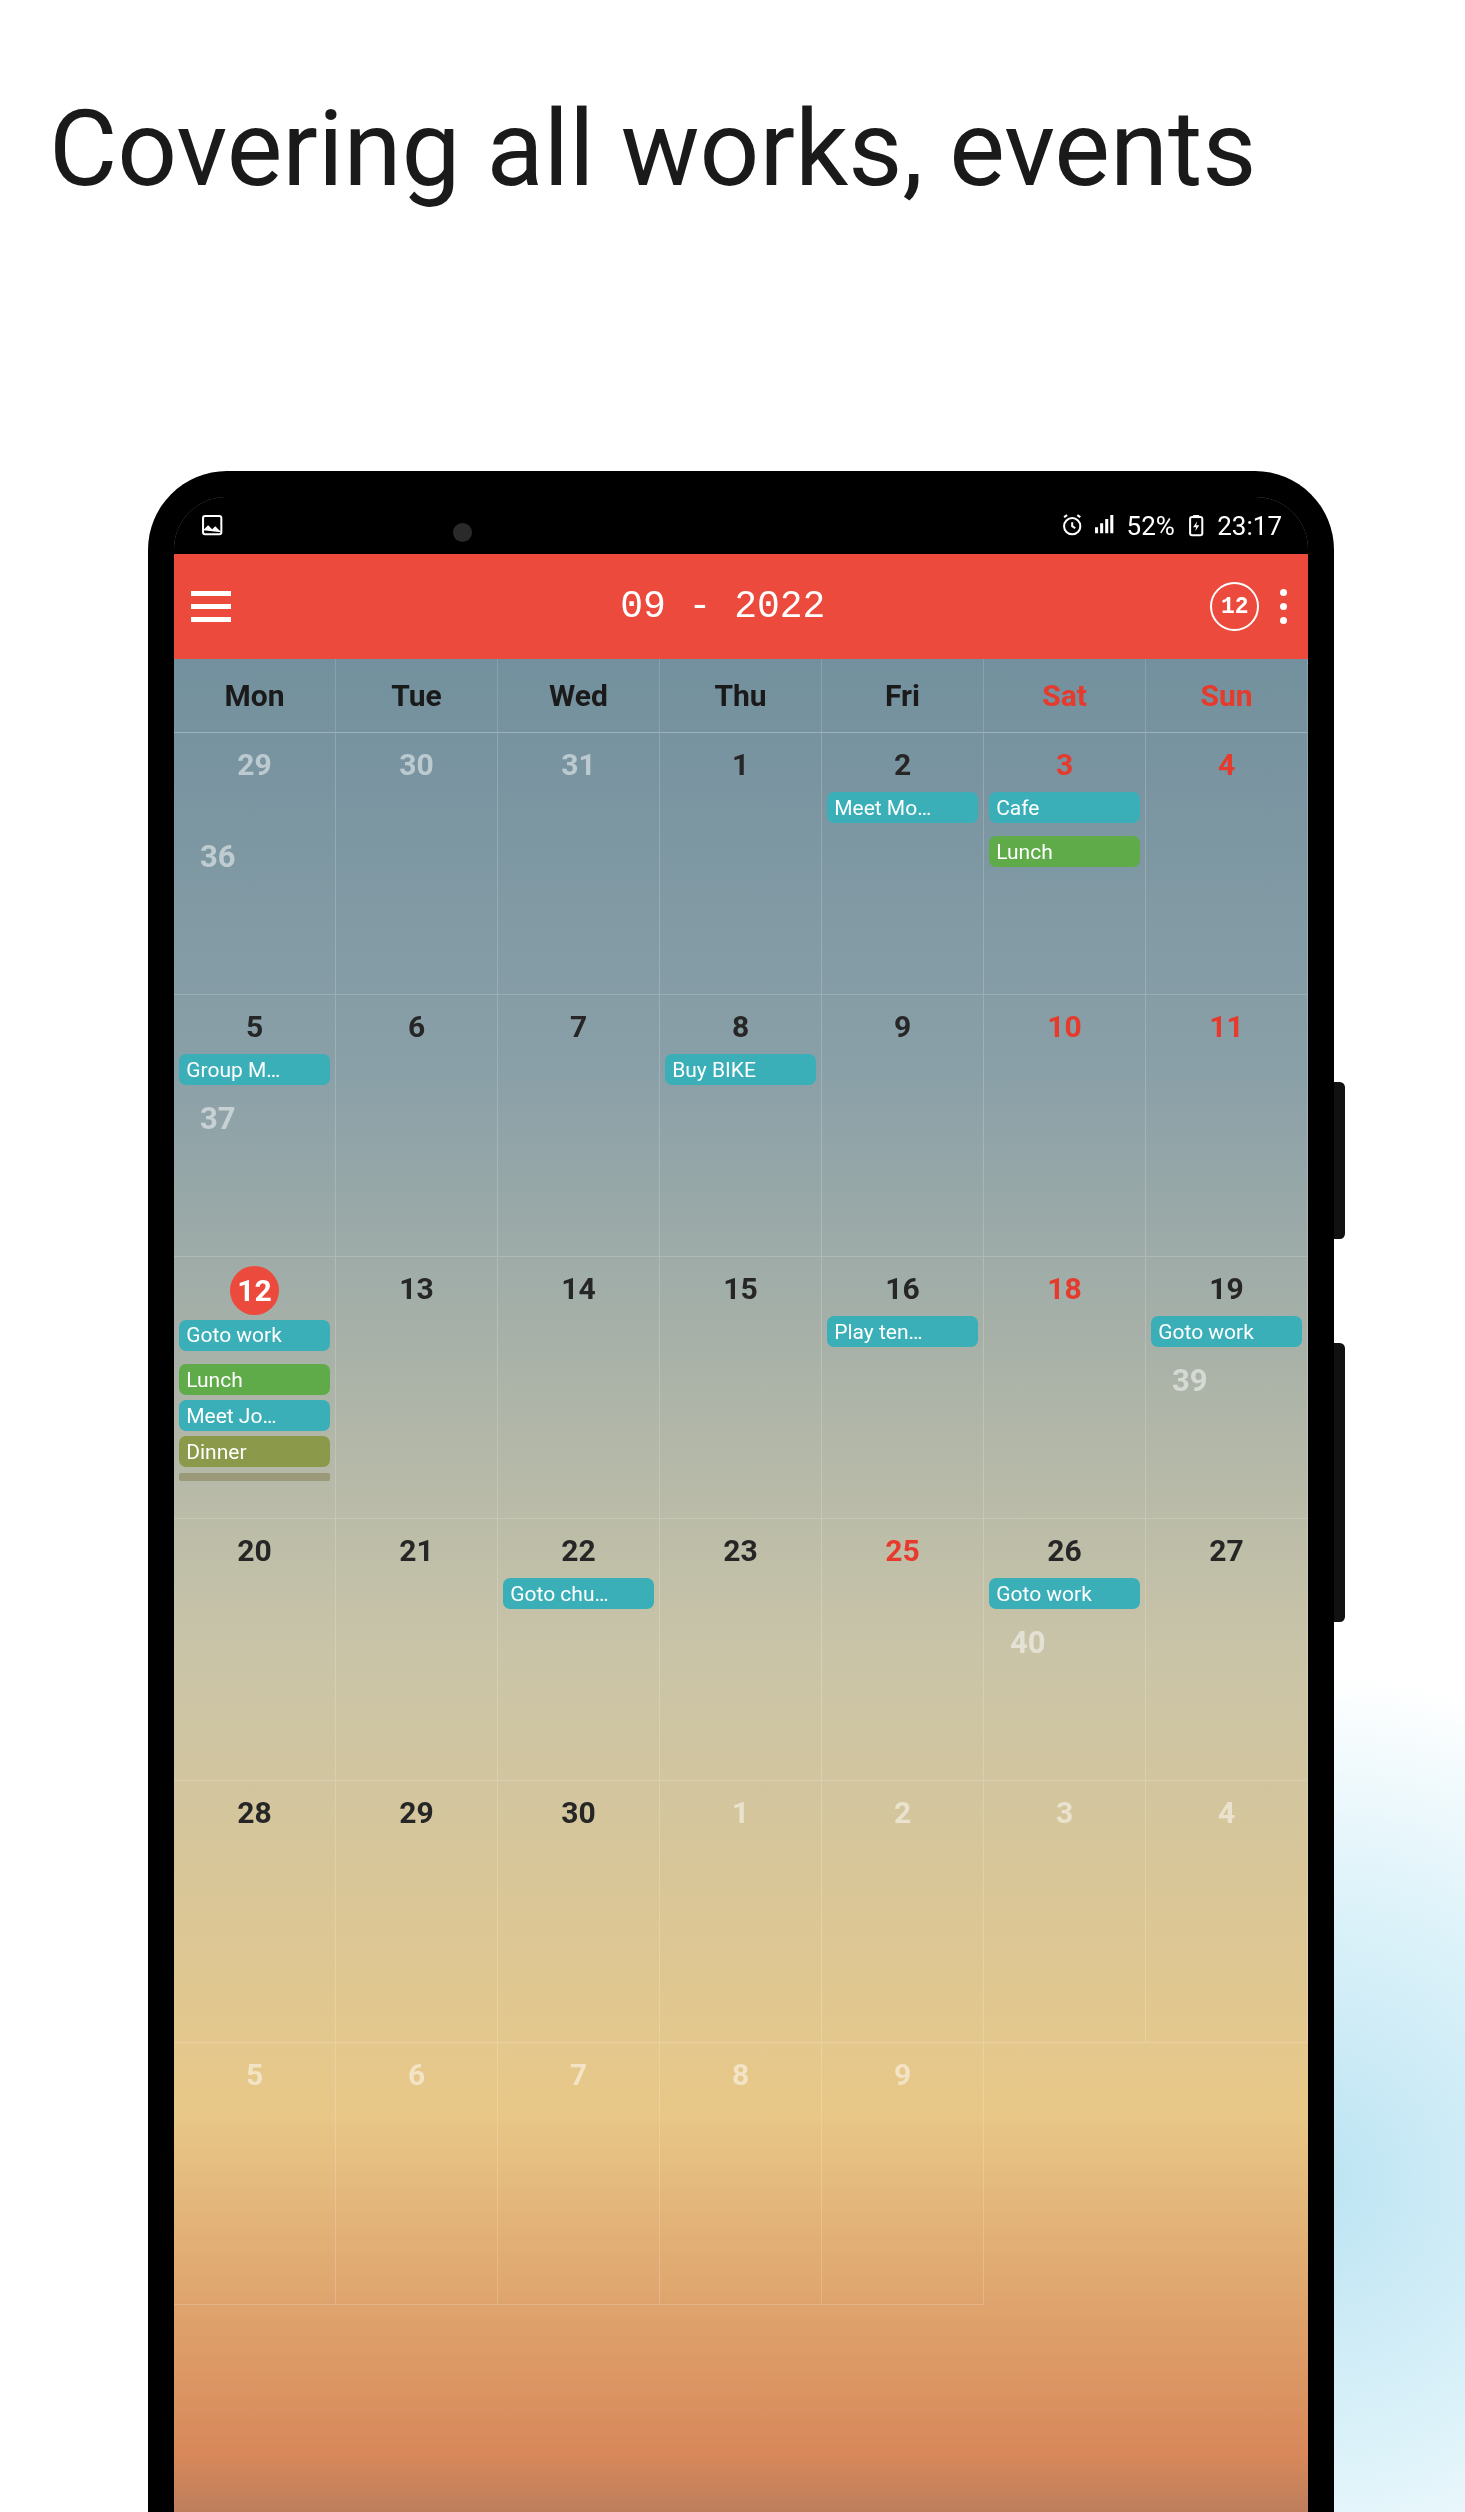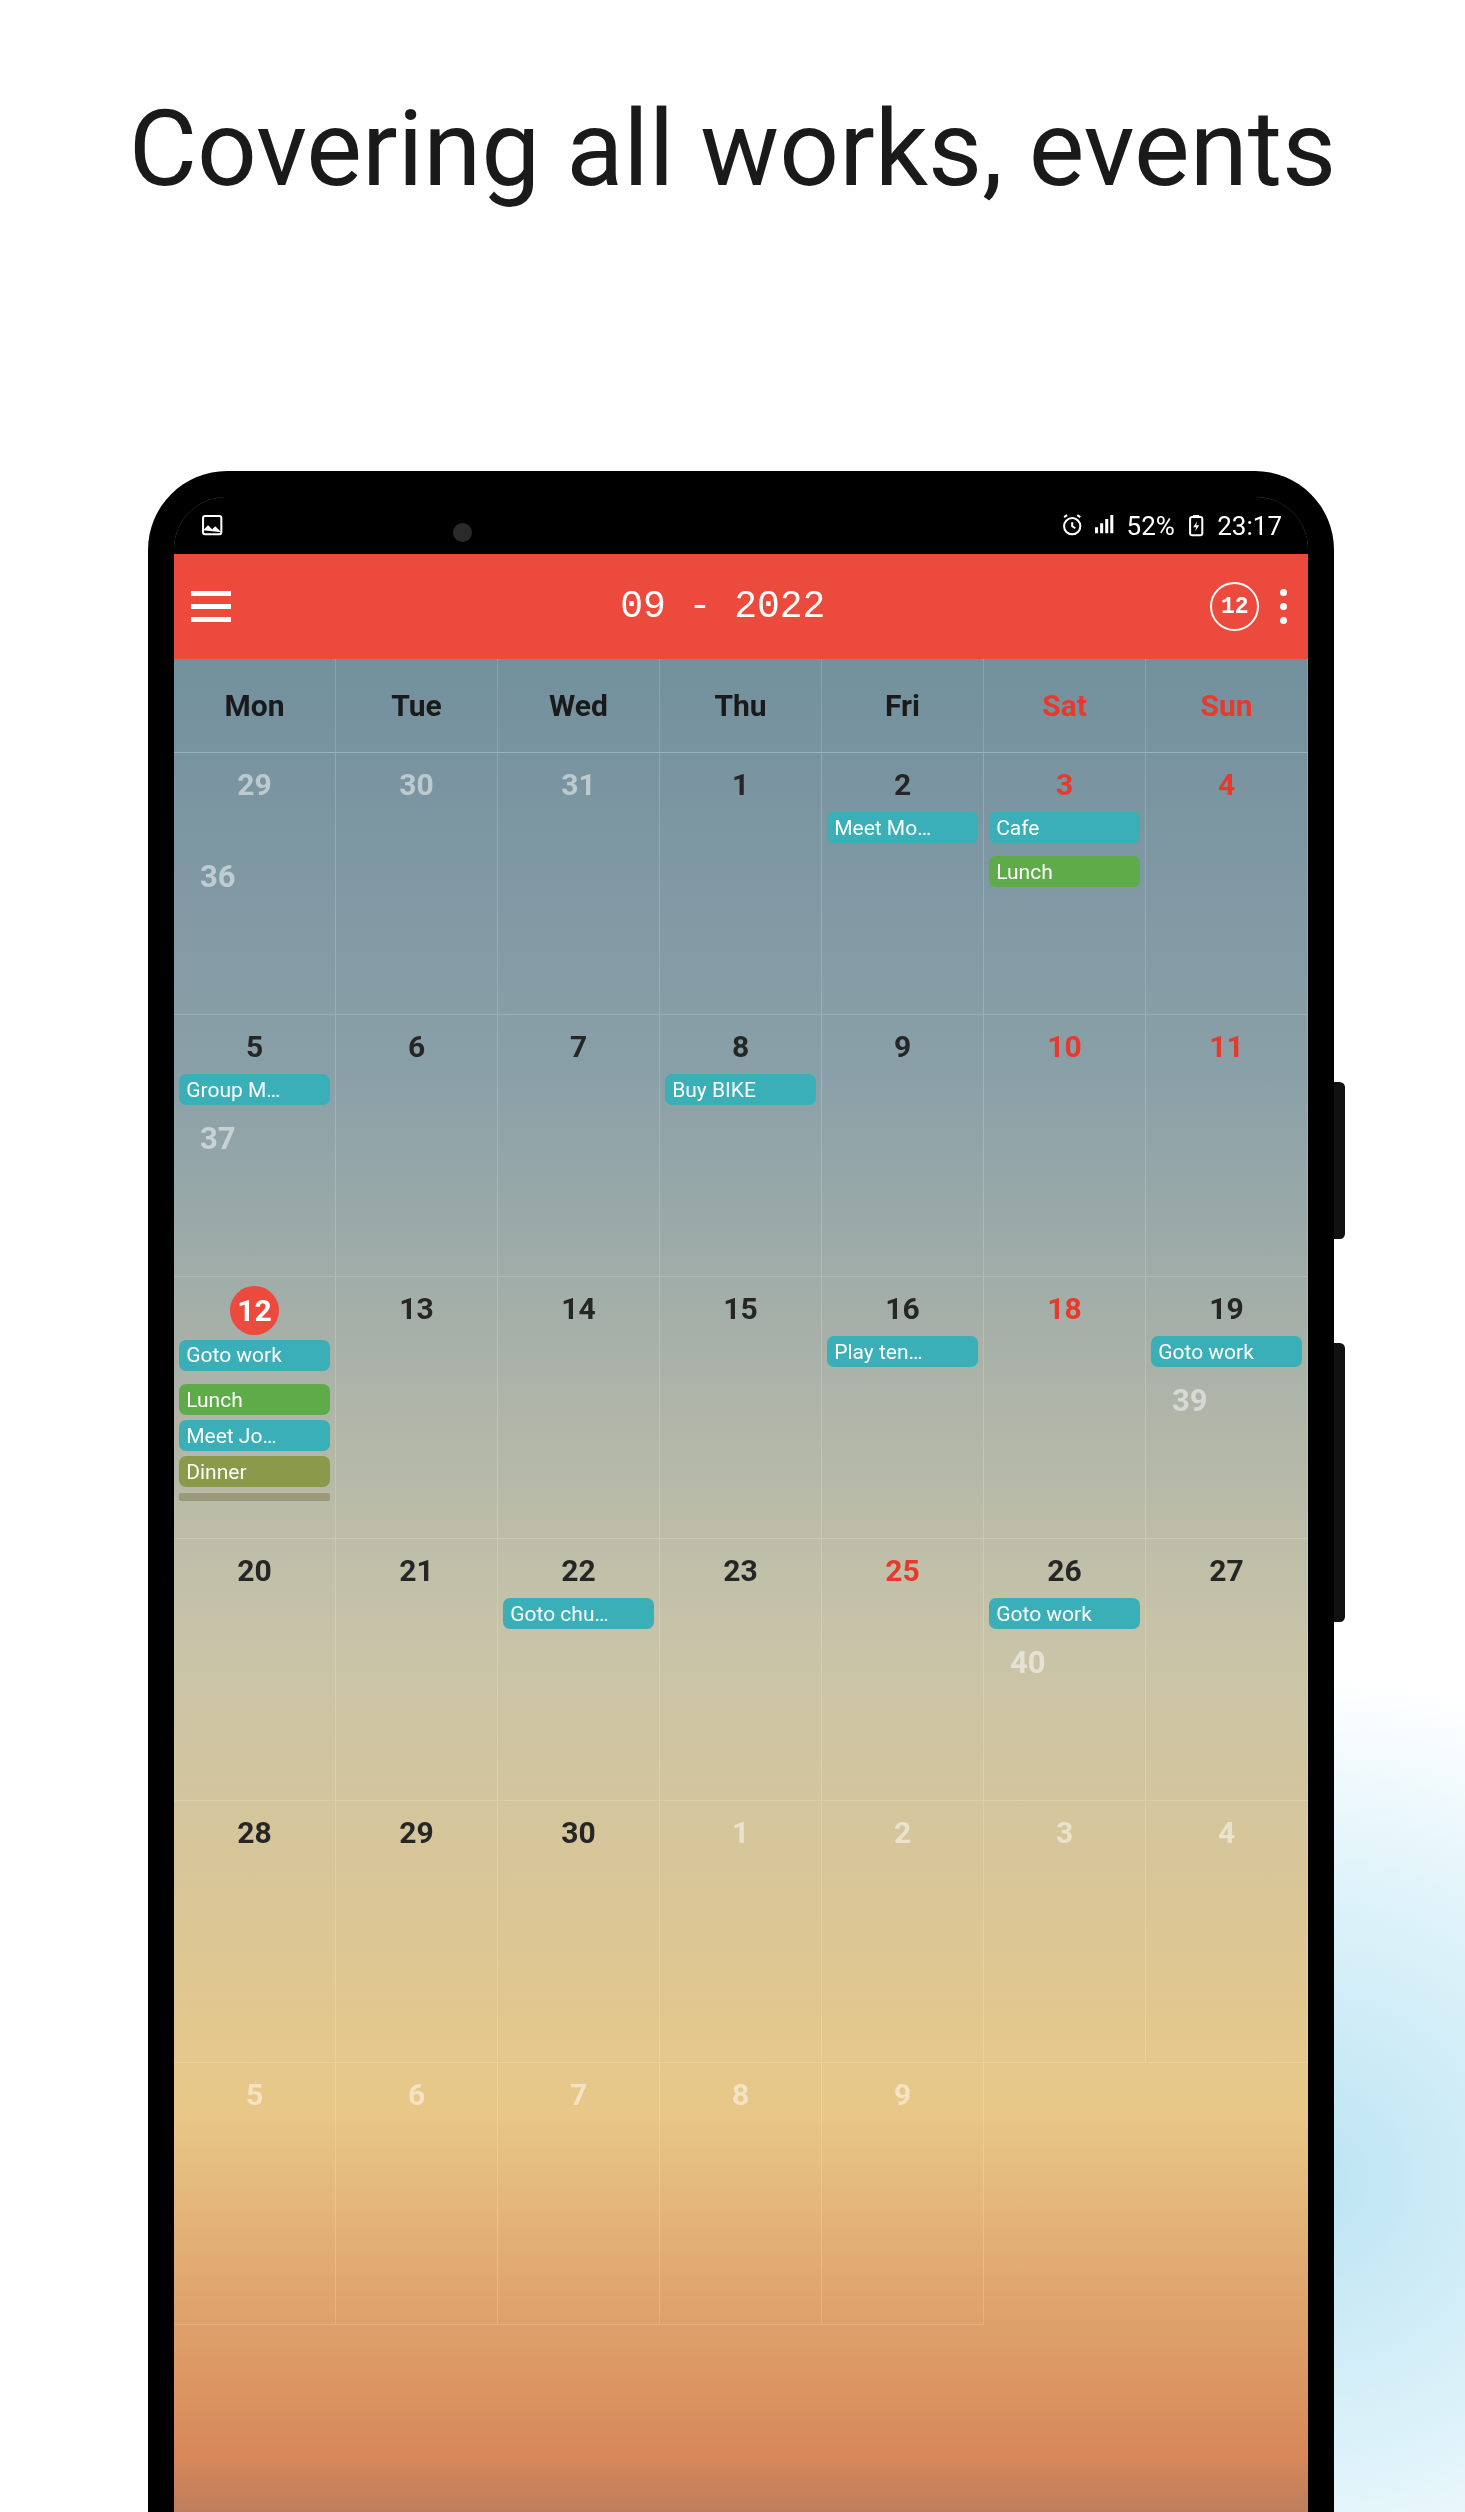--- a/index.html
+++ b/index.html
@@ -6,25 +6,25 @@
 body {
   font-family: -apple-system, BlinkMacSystemFont, "Segoe UI", Roboto, sans-serif;
   background: #ffffff;
   width: 1465px;
   height: 2512px;
   position: relative;
   overflow: hidden;
 }
 
 .marketing-title {
-  text-align: center;
+  text-align: left;
   font-size: 105px;
   font-weight: 400;
   color: #1a1a1a;
-  padding: 87px 105px 52px;
+  padding: 87px 49px 52px;
   line-height: 1.2;
 }
 
 .phone-frame {
   position: absolute;
   left: 148px;
   top: 471px;
   width: 1186px;
   height: 2355px;
   background: #000;
@@ -150,21 +150,21 @@
 .more-dots span {
   width: 7px;
   height: 7px;
   background: #fff;
   border-radius: 50%;
 }
 
 .weekday-row {
   display: grid;
   grid-template-columns: repeat(7, 1fr);
-  height: 94px;
+  height: 74px;
   border-bottom: 0.9px solid rgba(255,255,255,0.28);
 }
 .weekday {
   display: flex;
   align-items: center;
   justify-content: center;
   font-size: 30px;
   font-weight: 700;
   color: #1a1a1a;
   border-right: 0.9px solid rgba(255,255,255,0.15);

